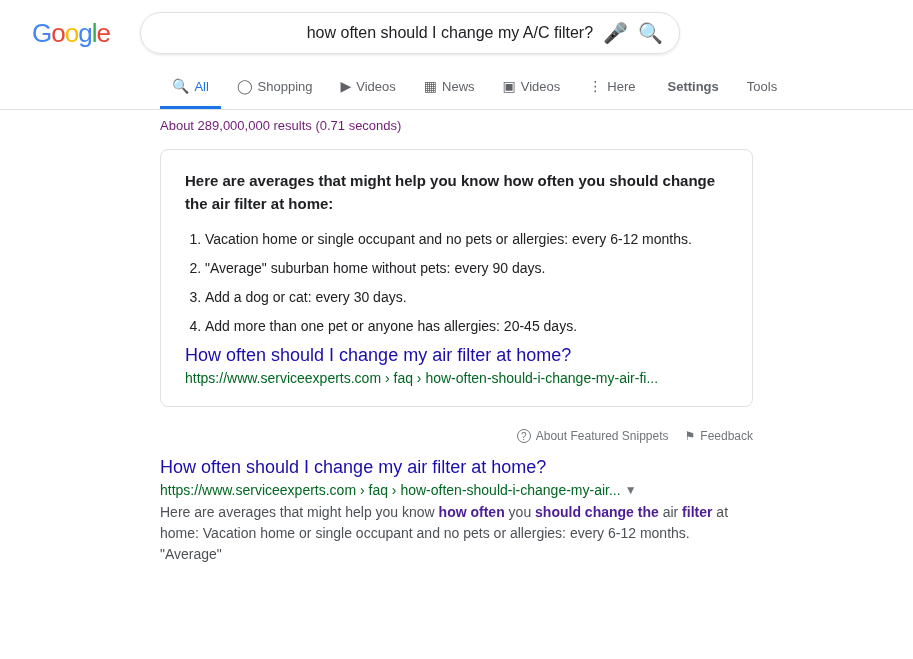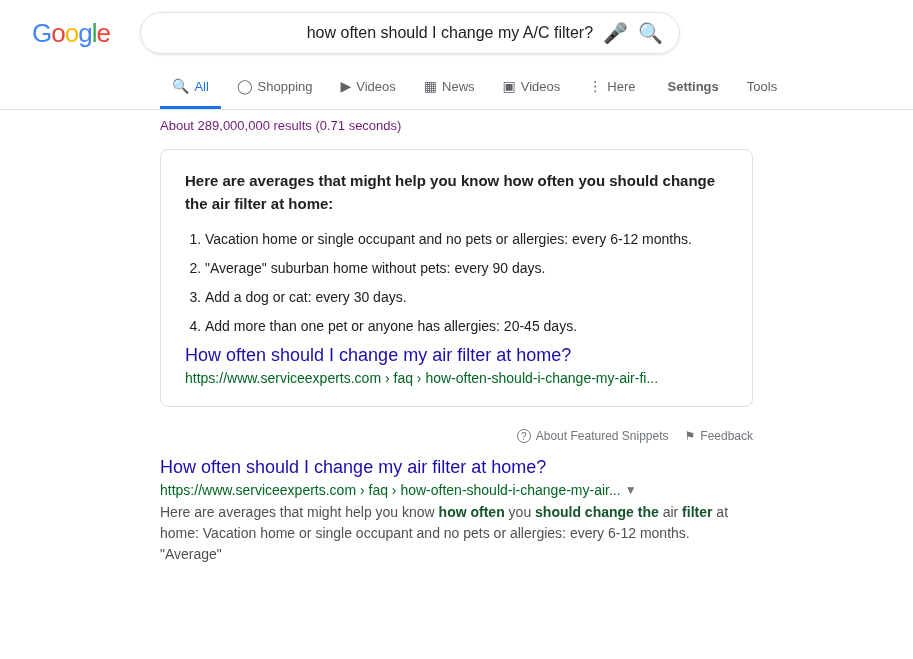--- a/index.html
+++ b/index.html
@@ -84,21 +84,21 @@
     }
     .snippet-footer-item { display: flex; align-items: center; gap: 5px; cursor: pointer; }
 
     
     .search-result { margin: 8px 160px 16px 160px; }
     .result-title { color: #1a0dab; font-size: 18px; text-decoration: none; display: block; margin-bottom: 4px; }
     .result-url-line { display: flex; align-items: center; gap: 4px; margin-bottom: 4px; }
     .result-url { color: #006621; font-size: 14px; }
     .result-url-arrow { color: #70757a; font-size: 12px; cursor: pointer; }
     .result-desc { font-size: 14px; color: #4d5156; line-height: 1.5; }
-    .result-desc strong { color: #14532d; font-weight: 700; }
+    .result-desc strong { color: #4c1d95; font-weight: 700; }
   </style>
 </head>
 <body>
 
 <div class="header">
   <div class="logo">
     <span class="logo-text">
       <span class="logo-g">G</span><span class="logo-o1">o</span><span class="logo-o2">o</span><span class="logo-g2">g</span><span class="logo-l">l</span><span class="logo-e">e</span>
     </span>
   </div>

